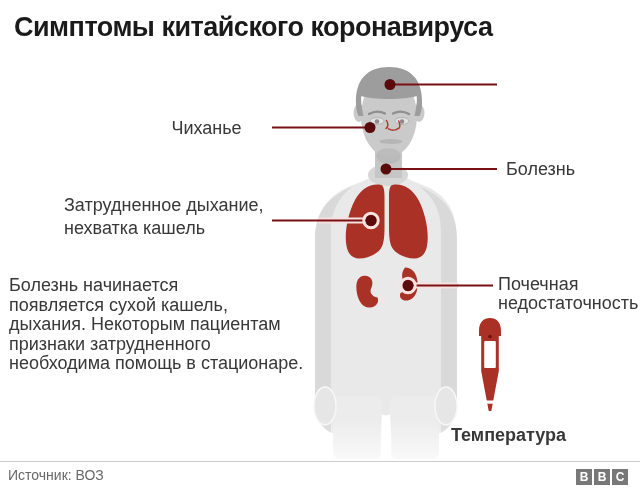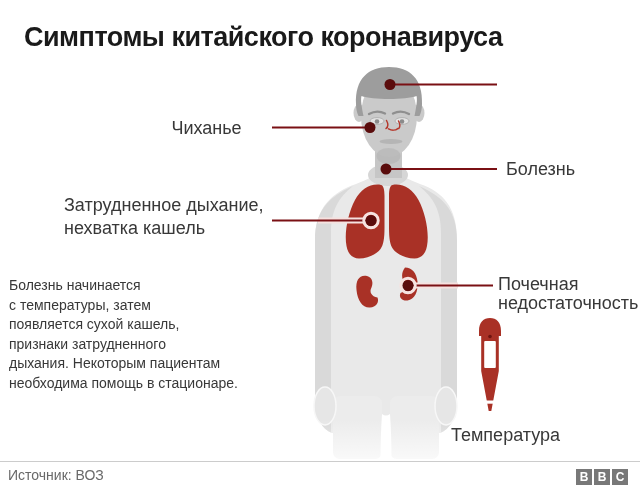--- a/index.html
+++ b/index.html
@@ -2,38 +2,38 @@
 <html style="--accent_red: #a93126; --callout_red: #7a1014; --dot_red: #5a0c0c; --halo_pink: #f6e2e0; --nose_red: #b5382c; --hair_gray: #9d9d9d; --face_gray: #cacaca; --neck_gray: #c6c6c6; --shadow_gray: #b0b0b0; --torso_gray: #e9e9e9; --arm_gray: #d9d9d9; --collar_gray: #d6d6d6; --leg_gray: #ececec; --hand_gray: #e6e6e6; --title_color: #1a1a1a; --label_color: #383838; --muted_color: #696969; --divider_color: #cccccc; --bbc_gray: #787878;"><head>
 <meta charset="utf-8">
 <style>
   html,body { margin:0; padding:0; background:#fff; }
   .canvas {
     position:relative; width:640px; height:488px; background:#ffffff;
     font-family:"Liberation Sans", sans-serif; overflow:hidden;
   }
   .figure { position:absolute; left:0; top:0; z-index:1; }
   .page-title {
-    position:absolute; left:8px; top:5px; margin:16px; z-index:2;
+    position:absolute; left:8px; top:5px; margin:6px; z-index:2;
     font-size:27px; line-height:33px; font-weight:bold; letter-spacing:-0.5px;
     color:var(--title_color,#1a1a1a); white-space:nowrap;
   }
   .callout-label {
     position:absolute; z-index:2; font-size:18px; line-height:20px;
     color:var(--label_color,#383838); white-space:nowrap;
   }
   .label-headache   { left:506px; top:75px; }
   .label-sneezing   { left:150px; top:118px; width:113px; text-align:center; }
   .label-cough      { left:506px; top:159px; }
   .label-breathing  { left:64px;  top:194px; line-height:23px; }
   .label-kidney     { left:498px; top:275px; line-height:19px; }
-  .label-temp       { left:451px; top:425px; }
+  .label-temp       { left:451px; top:425px;font-weight:bold; }
   .callout-label .ln { display:block; }
   .description {
     position:absolute; left:9px; top:276px; z-index:2;
-    font-size:14px; line-height:19.5px; color:var(--label_color,#383838);
+    font-size:18px; line-height:19.5px; color:var(--label_color,#383838);
   }
   .description .ln { display:block; white-space:nowrap; }
   .footer-divider {
     position:absolute; left:0; top:461px; width:640px; height:1px;
     background:var(--divider_color,#cccccc); z-index:2;
   }
   .source-label {
     position:absolute; left:8px; top:466px; z-index:2;
     font-size:14px; line-height:18px; color:var(--muted_color,#696969);
   }
@@ -146,24 +146,23 @@
 
   <div class="callout-label label-kidney">
     <span class="ln">Почечная</span>
     <span class="ln">недостаточность</span>
   </div>
 
   <div class="callout-label label-temp">Температура</div>
 
   <div class="description">
     <span class="ln">Болезнь начинается</span>
-    <span class="ln">с температуры, затем</span>
     <span class="ln">появляется сухой кашель,</span>
+    <span class="ln">дыхания. Некоторым пациентам</span>
     <span class="ln">признаки затрудненного</span>
-    <span class="ln">дыхания. Некоторым пациентам</span>
     <span class="ln">необходима помощь в стационаре.</span>
   </div>
 
   <div class="footer-divider"></div>
 
   <div class="source-label">Источник: ВОЗ</div>
 
   <div class="bbc-logo">
     <span class="blk">B</span>
     <span class="blk">B</span>

